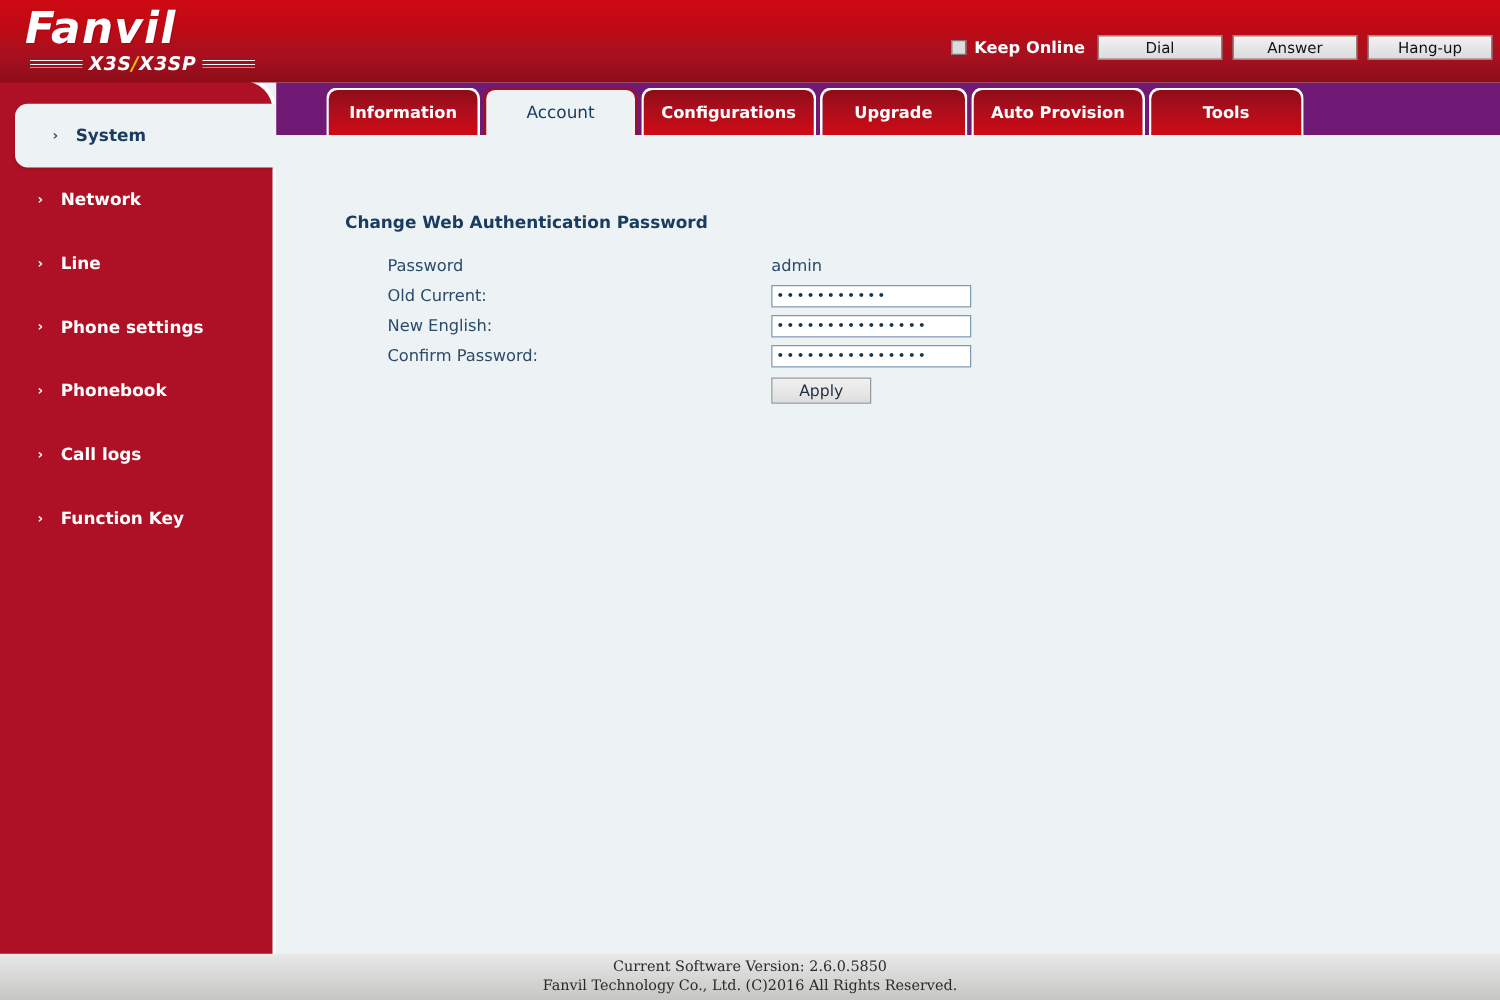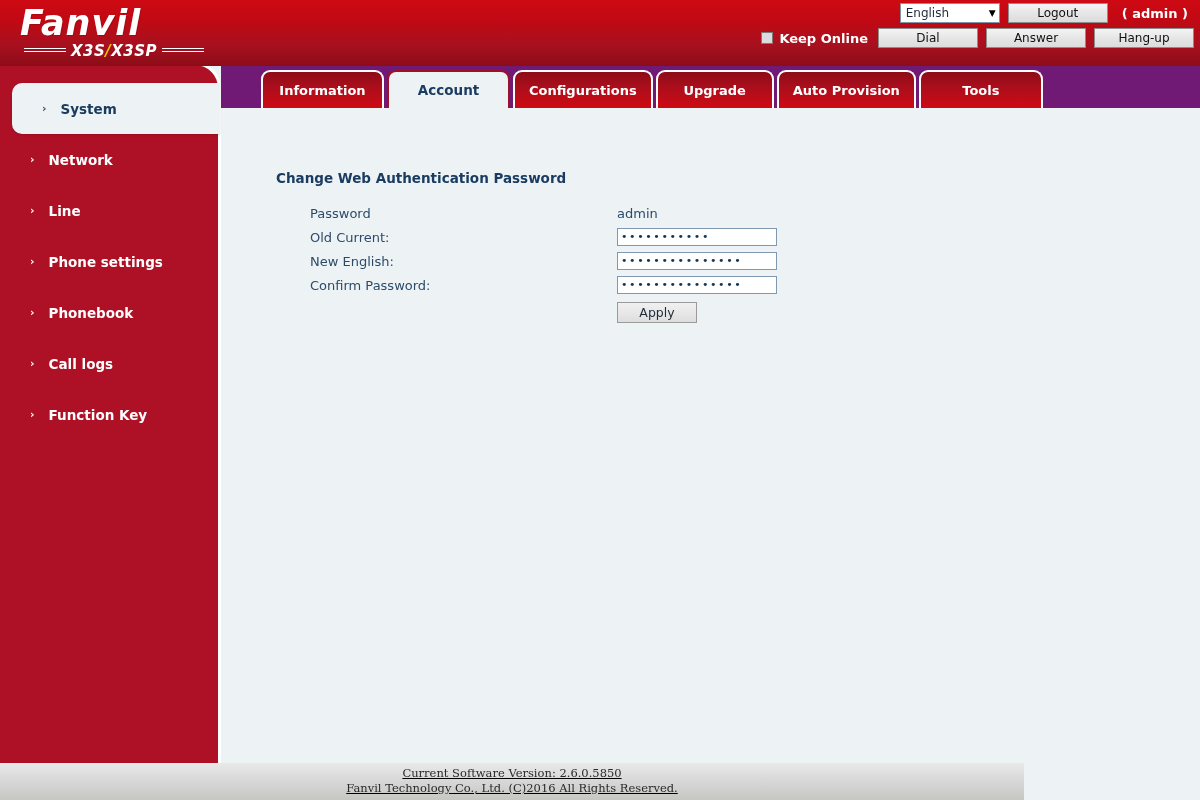--- a/index.html
+++ b/index.html
@@ -124,21 +124,21 @@
   .tab {
     height: 38px; min-width: 120px; padding: 0 14px;
     display: flex; align-items: center; justify-content: center;
     border: 2px solid #ffffff; border-bottom: none;
     border-radius: 9px 9px 0 0;
     font-size: 13px; font-weight: bold; color: #ffffff;
     background: linear-gradient(to bottom, #8E0C18 0%, #AD0E1C 45%, #CE0A14 100%);
     cursor: pointer; white-space: nowrap;
   }
   .tab.active {
-    background: #EDF2F4; color: #1B3C61; font-weight: bold;
+    background: #EDF2F4; color: #1B3C61; font-weight: normal;
     border-color: #9C1124; border-bottom: none;
     font-size: 13.5px;
   }
   .tab.t-information { min-width: 123px; }
   .tab.t-account     { min-width: 123px; }
   .tab.t-config      { min-width: 122px; }
   .tab.t-upgrade     { min-width: 118px; }
   .tab.t-autoprov    { min-width: 128px; }
   .tab.t-tools       { min-width: 124px; }
 
@@ -183,26 +183,25 @@
   .apply-btn {
     width: 80px; height: 21px;
     background: linear-gradient(to bottom,#f0f0f0 0%, #e7e7e7 55%, #dddddd 100%);
     border: 1px solid #9a9a9a;
     font-size: 12.5px; color: #1d2b3a; text-align: center; line-height: 19px;
     cursor: pointer;
   }
 
   
   .footer {
-    position: absolute; left: 0; top: 763px; width: 1024px; height: 37px;
+    position: absolute; left: 0; top: 763px; width: 1200px; height: 37px;
     background: linear-gradient(to bottom, #E9E9E9 0%, #DCDCDC 35%, #C6C6C3 100%);
     text-align: center;
     padding-top: 3px;
     z-index: 6;
-    text-decoration: underline;
   }
   .footer div {
     font-family: "DejaVu Serif", "Liberation Serif", serif;
     font-size: 11.5px; color: #2a2a2a; line-height: 15px;
   }
 </style>
 </head>
 <body>
 
 <div class="page">
@@ -211,28 +210,20 @@
 
     <div class="logo-wrap">
       <div class="logo-text">Fanvil</div>
       <div class="logo-model-row">
         <span class="logo-rule"></span>
         <span class="logo-model"><span>X3S</span><span class="slash">/</span><span>X3SP</span></span>
         <span class="logo-rule"></span>
       </div>
     </div>
 
-    <div class="hdr-row1">
-      <div class="lang-select">
-        <span>English</span>
-        <span class="caret">▼</span>
-      </div>
-      <div class="hbtn">Logout</div>
-      <div class="admin-label">( admin )</div>
-    </div>
 
     <div class="hdr-row2">
       <div class="keep-online">
         <span class="cbox"></span>
         <span>Keep Online</span>
       </div>
       <div class="hbtn">Dial</div>
       <div class="hbtn">Answer</div>
       <div class="hbtn">Hang-up</div>
     </div>

